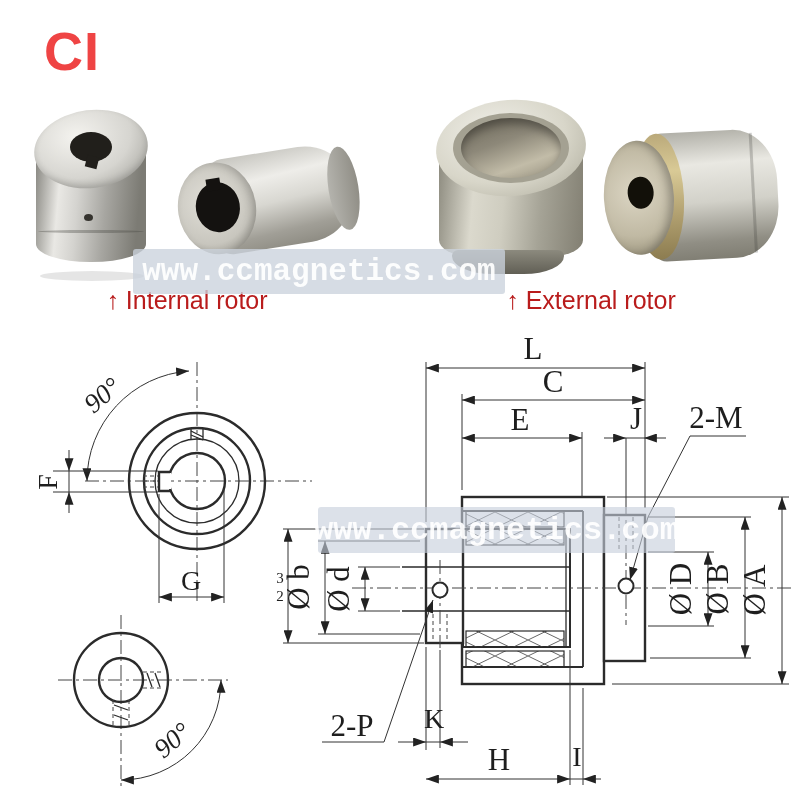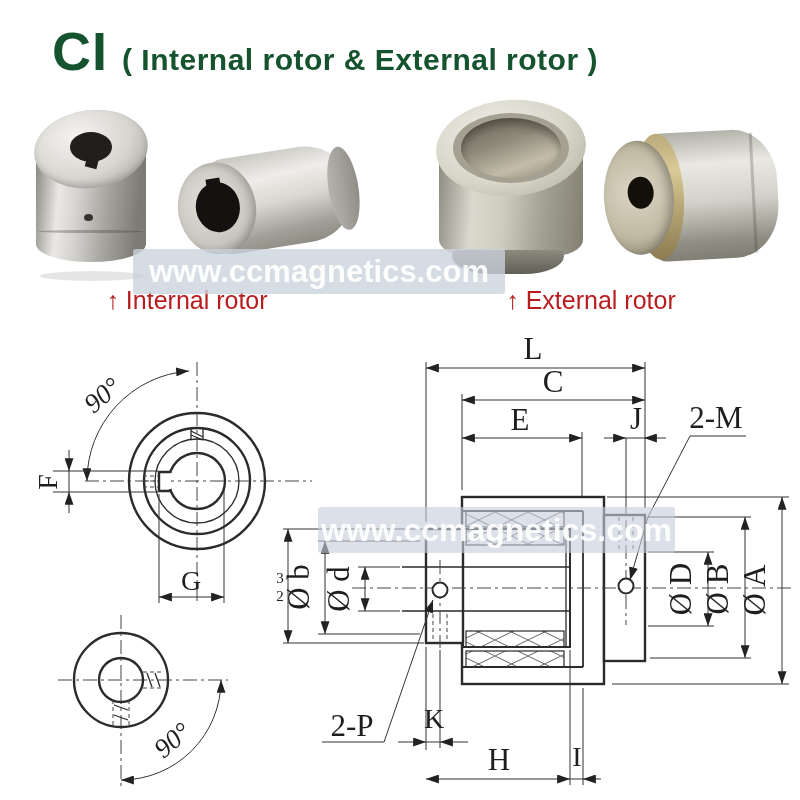--- a/index.html
+++ b/index.html
@@ -1,20 +1,20 @@
 <!DOCTYPE html>
 <html><head>
 <meta charset="utf-8">
 <style>
   html,body{margin:0;padding:0;background:#ffffff;}
   body{width:800px;height:800px;position:relative;overflow:hidden;
        font-family:"Liberation Sans",sans-serif;}
 
   
-  .title{position:absolute;left:44px;top:20px;display:flex;align-items:baseline;gap:14px;color:#14532d;margin-left:8px;}
+  .title{position:absolute;left:44px;top:20px;display:flex;align-items:baseline;color:#ef4444;}
   .title .model{font-size:54px;font-weight:800;letter-spacing:1px;}
   .title .subtitle{font-size:30px;font-weight:700;letter-spacing:.5px;}
 
   
   .photo{position:absolute;}
   .photo div{position:absolute;}
   
   .p1{left:34px;top:110px;width:116px;height:165px;}
   .p1 .body{left:2px;top:40px;width:110px;height:112px;border-radius:6px 6px 54px 54px/6px 6px 18px 18px;
     background:linear-gradient(95deg,#86857f,#e9e8e4 22%,#d4d3cf 38%,#a7a6a1 62%,#7c7b74 90%);}
@@ -59,21 +59,21 @@
   .p4 .face{left:0;top:8px;width:70px;height:114px;border-radius:50%;
     background:radial-gradient(circle at 45% 45%,#dcd6c4,#c0b9a3 60%,#9d967f 90%);
     box-shadow:inset -5px 0 9px rgba(0,0,0,.25);}
   .p4 .hole{left:24px;top:44px;width:26px;height:32px;border-radius:50%;background:#121009;}
 
   
   .caption{position:absolute;width:250px;text-align:center;font-size:25px;color:#b91c1c;}
 
   
   .wm{position:absolute;display:flex;align-items:center;justify-content:center;
-      font-weight:700;color:rgba(255,255,255,.92);border-radius:3px;}
+      font-weight:700;color:rgba(255,255,255,.92);border-radius:3px;font-family:Liberation Mono, monospace;}
   .wm1{left:133px;top:249px;width:372px;height:45px;background:rgba(203,210,220,.78);font-size:31px;}
   .wm2{left:318px;top:507px;width:357px;height:46px;background:rgba(198,207,219,.62);font-size:32px;}
 
   
   svg.drawing{position:absolute;left:0;top:0;}
   .ol{stroke:#2b2b2b;stroke-width:2.4;fill:none;}
   .olf{stroke:#2b2b2b;stroke-width:2.4;fill:#fff;}
   .ol2{stroke:#2b2b2b;stroke-width:2;fill:#fff;}
   .ml{stroke:#2b2b2b;stroke-width:1.3;fill:none;}
   .bl{stroke:#2b2b2b;stroke-width:1.8;fill:none;}
@@ -84,21 +84,20 @@
   .lbl{font-family:"Liberation Serif",serif;font-size:31px;fill:#1e1e1e;}
   .lblm{font-family:"Liberation Serif",serif;font-size:28px;fill:#1e1e1e;}
   .lbls{font-family:"Liberation Serif",serif;font-size:15px;fill:#1e1e1e;}
   .ital{font-family:"Liberation Serif",serif;font-size:27px;font-style:italic;fill:#1e1e1e;}
 </style>
 </head>
 <body>
 
 <div class="title">
   <span class="model">CI</span>
-  <span class="subtitle">( Internal rotor &amp; External rotor )</span>
 </div>
 
 <div class="photo p1">
   <div class="body"></div>
   <div class="shadow"></div>
   <div class="top"></div>
   <div class="hole"></div>
   <div class="keyslot"></div>
   <div class="groove"></div>
   <div class="dot"></div>

